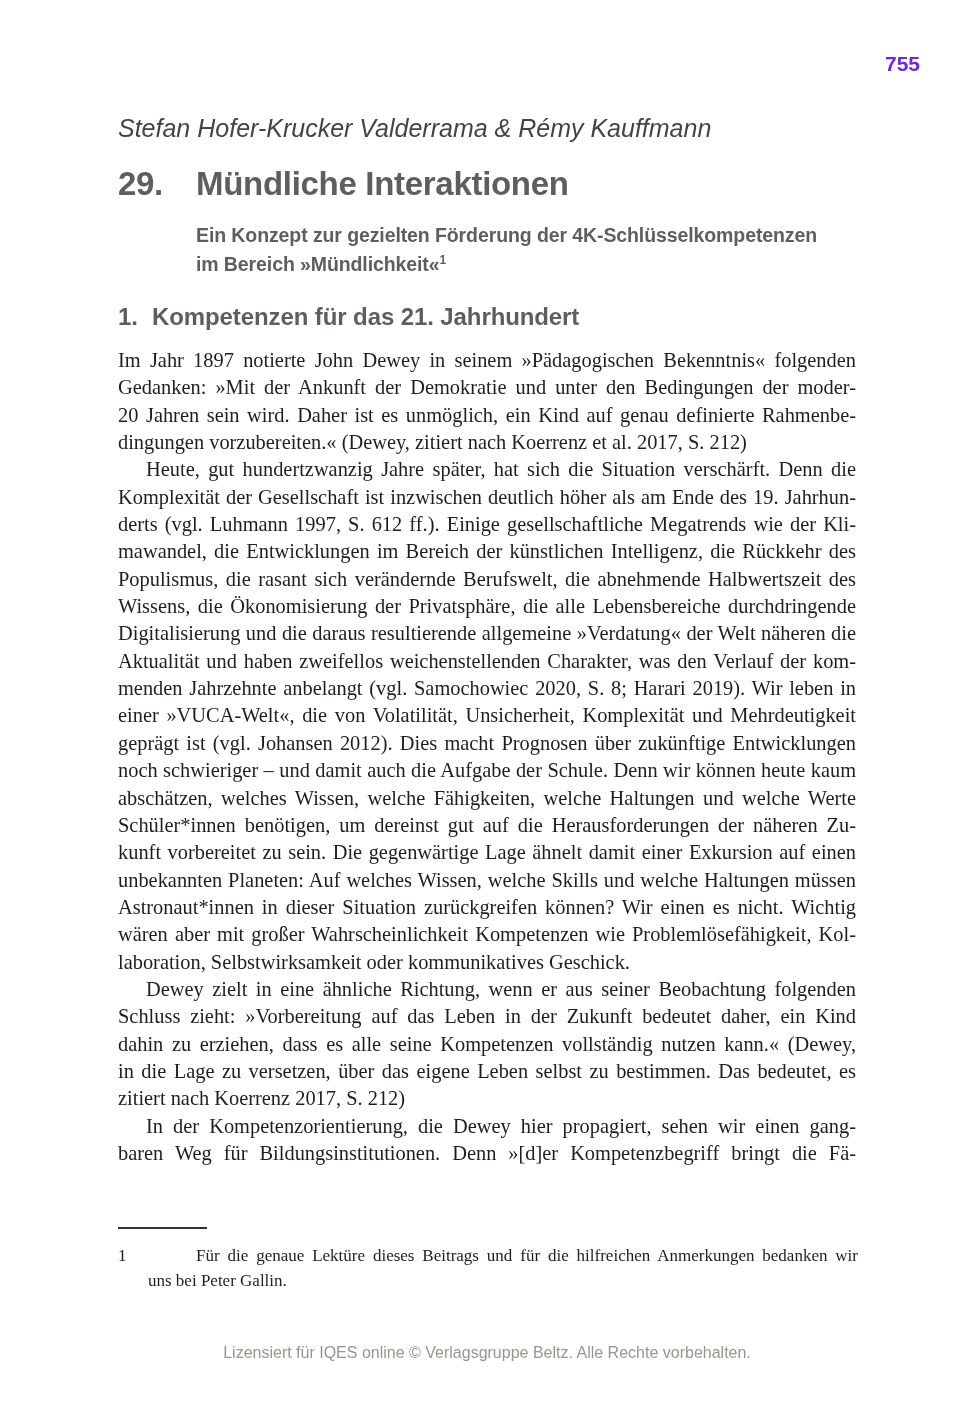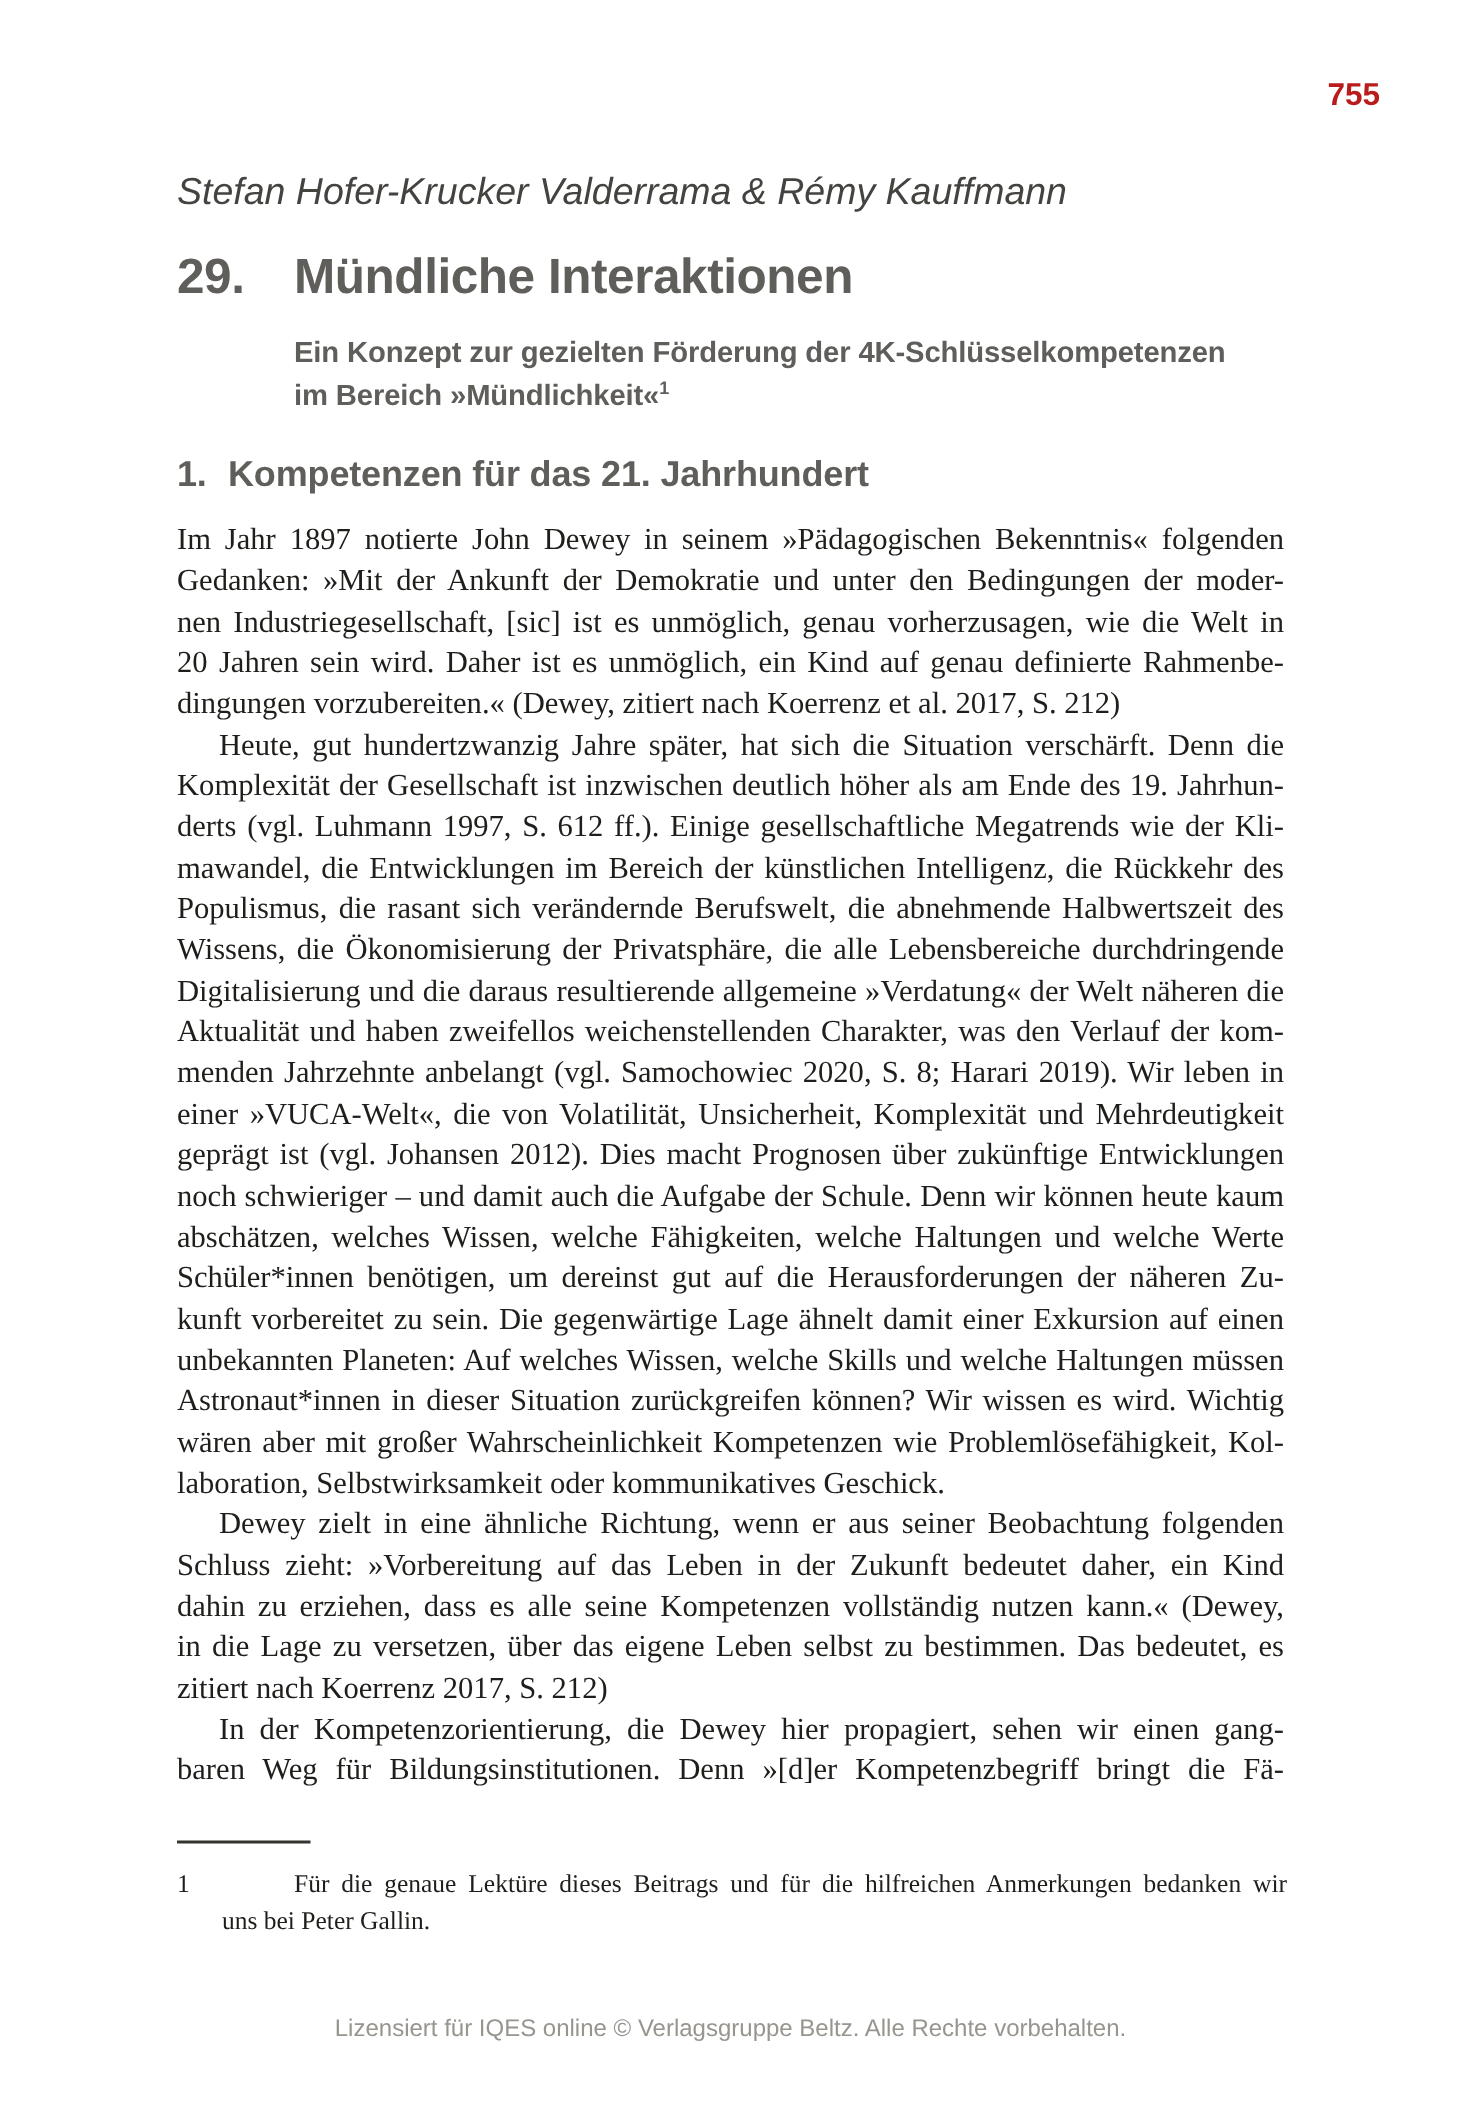--- a/index.html
+++ b/index.html
@@ -14,21 +14,21 @@
   }
 
   
   .page-number {
     position: absolute;
     top: 52px;
     right: 54px;
     font-family: "Liberation Sans", "DejaVu Sans", sans-serif;
     font-weight: bold;
     font-size: 21px;
-    color: #b91c1c;
+    color: #6d28d9;
   }
 
   
   .authors {
     position: absolute;
     left: 118px;
     top: 114px;
     font-family: "Liberation Sans", "DejaVu Sans", sans-serif;
     font-style: italic;
     font-size: 25px;
@@ -155,42 +155,41 @@
 </div>
 
 <div class="section-heading">
   <span class="section-number">1.</span><span>Kompetenzen für das 21. Jahrhundert</span>
 </div>
 
 <div class="body-text">
     <div class="paragraph">
       <div class="line">Im Jahr 1897 notierte John Dewey in seinem »Pädagogischen Bekenntnis« folgenden</div>
       <div class="line">Gedanken: »Mit der Ankunft der Demokratie und unter den Bedingungen der moder-</div>
-      <div class="line">nen Industriegesellschaft, [sic] ist es unmöglich, genau vorherzusagen, wie die Welt in</div>
       <div class="line">20 Jahren sein wird. Daher ist es unmöglich, ein Kind auf genau definierte Rahmenbe-</div>
       <div class="line last">dingungen vorzubereiten.« (Dewey, zitiert nach Koerrenz et al. 2017, S. 212)</div>
     </div>
     <div class="paragraph">
       <div class="line indent">Heute, gut hundertzwanzig Jahre später, hat sich die Situation verschärft. Denn die</div>
       <div class="line">Komplexität der Gesellschaft ist inzwischen deutlich höher als am Ende des 19. Jahrhun-</div>
       <div class="line">derts (vgl. Luhmann 1997, S. 612 ff.). Einige gesellschaftliche Megatrends wie der Kli-</div>
       <div class="line">mawandel, die Entwicklungen im Bereich der künstlichen Intelligenz, die Rückkehr des</div>
       <div class="line">Populismus, die rasant sich verändernde Berufswelt, die abnehmende Halbwertszeit des</div>
       <div class="line">Wissens, die Ökonomisierung der Privatsphäre, die alle Lebensbereiche durchdringende</div>
       <div class="line">Digitalisierung und die daraus resultierende allgemeine »Verdatung« der Welt näheren die</div>
       <div class="line">Aktualität und haben zweifellos weichenstellenden Charakter, was den Verlauf der kom-</div>
       <div class="line">menden Jahrzehnte anbelangt (vgl. Samochowiec 2020, S. 8; Harari 2019). Wir leben in</div>
       <div class="line">einer »VUCA-Welt«, die von Volatilität, Unsicherheit, Komplexität und Mehrdeutigkeit</div>
       <div class="line">geprägt ist (vgl. Johansen 2012). Dies macht Prognosen über zukünftige Entwicklungen</div>
       <div class="line">noch schwieriger – und damit auch die Aufgabe der Schule. Denn wir können heute kaum</div>
       <div class="line">abschätzen, welches Wissen, welche Fähigkeiten, welche Haltungen und welche Werte</div>
       <div class="line">Schüler*innen benötigen, um dereinst gut auf die Herausforderungen der näheren Zu-</div>
       <div class="line">kunft vorbereitet zu sein. Die gegenwärtige Lage ähnelt damit einer Exkursion auf einen</div>
       <div class="line">unbekannten Planeten: Auf welches Wissen, welche Skills und welche Haltungen müssen</div>
-      <div class="line">Astronaut*innen in dieser Situation zurückgreifen können? Wir wissen es wird. Wichtig</div>
+      <div class="line">Astronaut*innen in dieser Situation zurückgreifen können? Wir einen es nicht. Wichtig</div>
       <div class="line">wären aber mit großer Wahrscheinlichkeit Kompetenzen wie Problemlösefähigkeit, Kol-</div>
       <div class="line last">laboration, Selbstwirksamkeit oder kommunikatives Geschick.</div>
     </div>
     <div class="paragraph">
       <div class="line indent">Dewey zielt in eine ähnliche Richtung, wenn er aus seiner Beobachtung folgenden</div>
       <div class="line">Schluss zieht: »Vorbereitung auf das Leben in der Zukunft bedeutet daher, ein Kind</div>
       <div class="line">dahin zu erziehen, dass es alle seine Kompetenzen vollständig nutzen kann.« (Dewey,</div>
       <div class="line">in die Lage zu versetzen, über das eigene Leben selbst zu bestimmen. Das bedeutet, es</div>
       <div class="line last">zitiert nach Koerrenz 2017, S. 212)</div>
     </div>

